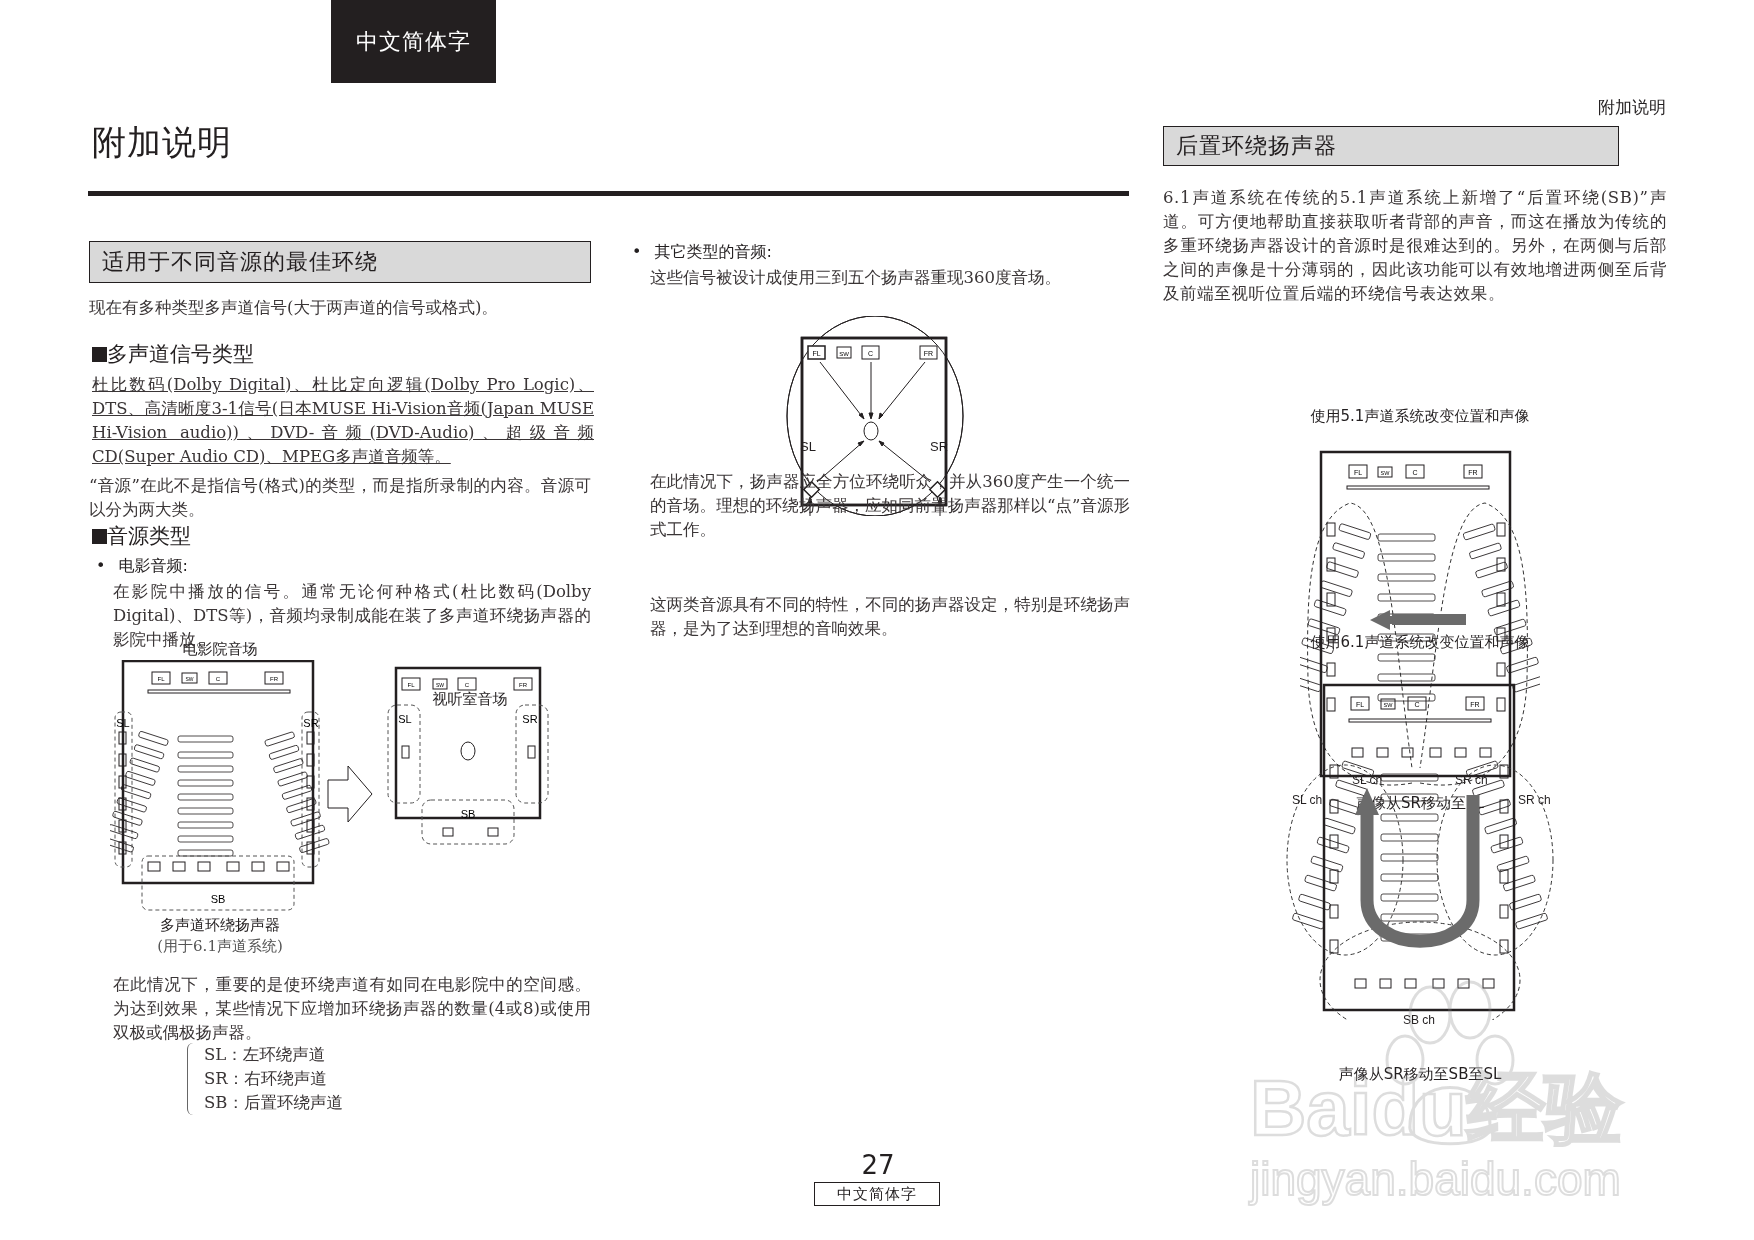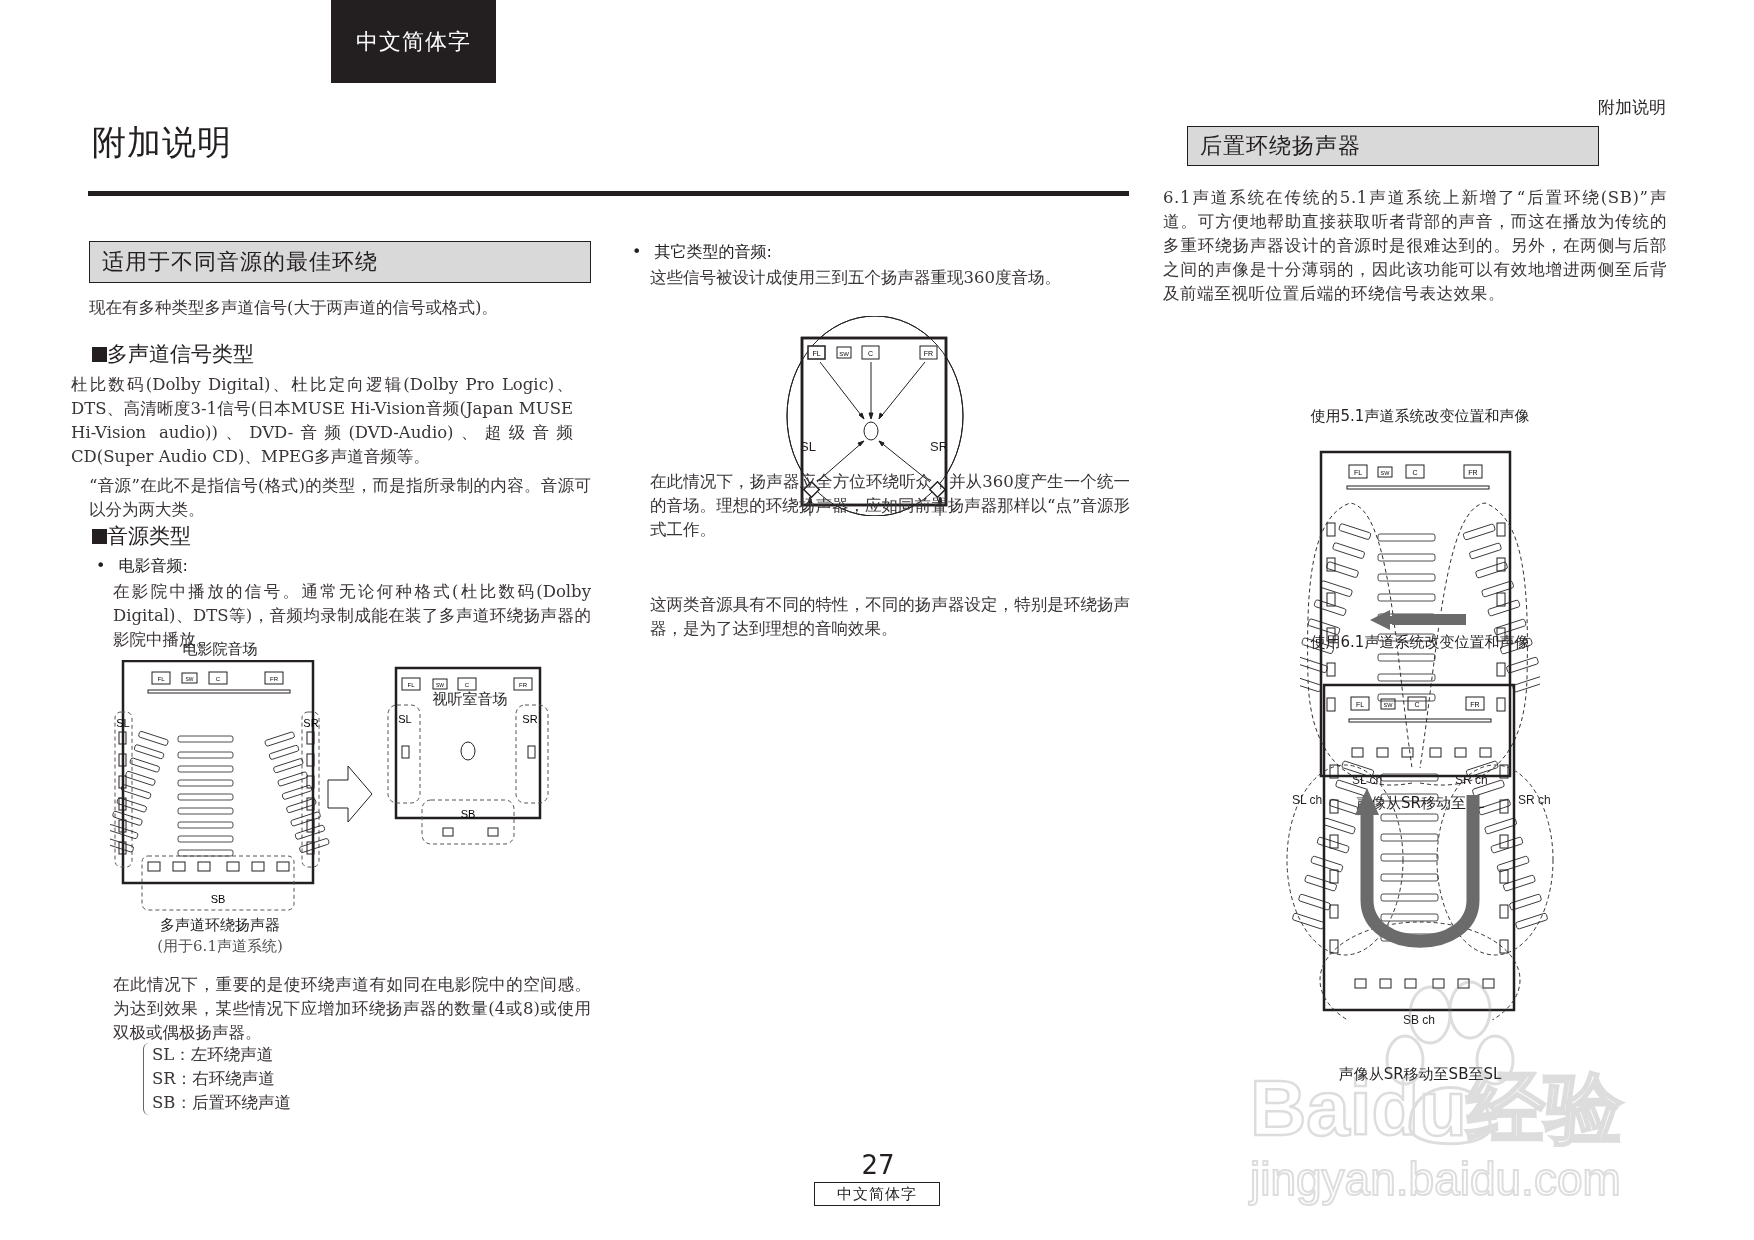--- a/index.html
+++ b/index.html
@@ -8,21 +8,21 @@
   .lang-tab{left:331px;top:0;width:165px;height:83px;background:#231f20;color:#fff;font-size:22px;display:flex;align-items:center;justify-content:center;letter-spacing:1px;}
   .page-title{left:92px;top:120px;font-size:34px;letter-spacing:1px;}
   .title-rule{left:88px;top:191px;width:1041px;height:5px;background:#231f20;}
   .running-head{left:1560px;top:96px;width:106px;text-align:right;font-size:17px;}
   .sec-head{background:#d9d9d9;border:1.5px solid #231f20;font-size:22px;padding-left:12px;box-sizing:border-box;display:flex;align-items:center;letter-spacing:1px;}
   .body{font-family:"DejaVu Serif","Liberation Serif",serif;font-size:16.5px;line-height:24px;color:#3a3536;text-align:justify;}
   .sub-head{font-size:21px;display:flex;align-items:center;}
   .sq{width:15px;height:15px;background:#231f20;display:inline-block;}
   .bullet-head{font-size:16px;}
   .cap{font-size:15px;text-align:center;}
-  .legend-brace{border-left:1.5px solid #666;border-radius:6px 0 0 6px;padding-left:8px;}
+  .legend-brace{border-left:1.5px solid #666;border-radius:6px 0 0 6px;padding-left:16px;margin-left:44px;}
   .footer-num{left:858px;top:1150px;font-size:26px;width:40px;text-align:center;}
   .footer-box{left:814px;top:1182px;width:126px;height:24px;border:1.5px solid #231f20;box-sizing:border-box;font-size:15px;display:flex;align-items:center;justify-content:center;letter-spacing:1px;}
   svg text{font-family:"Liberation Sans","DejaVu Sans",sans-serif;}
   .wm{left:1240px;top:975px;opacity:0.28;}
 </style>
 </head>
 <body>
 
 <div class="abs lang-tab">中文简体字</div>
 <div class="abs page-title">附加说明</div>
@@ -31,21 +31,21 @@
 
 <div class="abs sec-head" style="left:89px;top:241px;width:502px;height:42px;">
   <span>适用于不同音源的最佳环绕</span>
 </div>
 <div class="abs body" style="left:89px;top:296px;width:502px;">现在有多种类型多声道信号(大于两声道的信号或格式)。</div>
 
 <div class="abs sub-head" style="left:92px;top:340px;">
   <span class="sq"></span>
   <span>多声道信号类型</span>
 </div>
-<div class="abs body" style="left:71px;top:373px;width:502px;">杜比数码(Dolby Digital)、杜比定向逻辑(Dolby Pro Logic)、DTS、高清晰度3-1信号(日本MUSE  Hi-Vision音频(Japan  MUSE Hi-Vision  audio))、DVD-音频(DVD-Audio)、超级音频CD(Super Audio CD)、MPEG多声道音频等。</div>
+<div class="abs body" style="left:92px;top:373px;width:502px;text-decoration:underline;">杜比数码(Dolby Digital)、杜比定向逻辑(Dolby Pro Logic)、DTS、高清晰度3-1信号(日本MUSE  Hi-Vision音频(Japan  MUSE Hi-Vision  audio))、DVD-音频(DVD-Audio)、超级音频CD(Super Audio CD)、MPEG多声道音频等。</div>
 
 <div class="abs body" style="left:89px;top:474px;width:502px;">“音源”在此不是指信号(格式)的类型，而是指所录制的内容。音源可以分为两大类。</div>
 
 <div class="abs sub-head" style="left:92px;top:522px;">
   <span class="sq"></span>
   <span>音源类型</span>
 </div>
 <div class="abs bullet-head" style="left:96px;top:556px;">
   <span>•</span>
   <span style="margin-left:8px;">电影音频:</span>
@@ -203,21 +203,21 @@
   </g>
   <rect x="26" y="168" width="11" height="11" transform="rotate(45 31.5 173.5)" fill="#fff" stroke="#231f20" stroke-width="1.5"></rect>
   <rect x="152" y="168" width="11" height="11" transform="rotate(45 157.5 173.5)" fill="#fff" stroke="#231f20" stroke-width="1.5"></rect>
 </svg>
 <div class="abs" style="left:800px;top:439px;font-size:13px;font-family:'Liberation Sans',sans-serif;">SL</div>
 <div class="abs" style="left:930px;top:439px;font-size:13px;font-family:'Liberation Sans',sans-serif;">SR</div>
 
 <div class="abs body" style="left:650px;top:470px;width:480px;">在此情况下，扬声器应全方位环绕听众，并从360度产生一个统一的音场。理想的环绕扬声器，应如同前置扬声器那样以“点”音源形式工作。</div>
 <div class="abs body" style="left:650px;top:552px;width:480px;margin-top:41px;">这两类音源具有不同的特性，不同的扬声器设定，特别是环绕扬声器，是为了达到理想的音响效果。</div>
 
-<div class="abs sec-head" style="left:1163px;top:126px;width:412px;height:40px;margin-left:24px;">
+<div class="abs sec-head" style="left:1163px;top:126px;width:456px;height:40px;">
   <span>后置环绕扬声器</span>
 </div>
 <div class="abs body" style="left:1163px;top:186px;width:504px;letter-spacing:0.6px;">6.1声道系统在传统的5.1声道系统上新增了“后置环绕(SB)”声道。可方便地帮助直接获取听者背部的声音，而这在播放为传统的多重环绕扬声器设计的音源时是很难达到的。另外，在两侧与后部之间的声像是十分薄弱的，因此该功能可以有效地增进两侧至后背及前端至视听位置后端的环绕信号表达效果。</div>
 
 <div class="abs cap" style="left:1300px;top:407px;width:240px;">使用5.1声道系统改变位置和声像</div>
 <svg class="abs" style="left:1300px;top:448px;" width="240" height="340" viewBox="0 0 240 340">
   <rect x="21" y="4" width="189" height="324" fill="none" stroke="#231f20" stroke-width="2.5"></rect>
   <rect x="49" y="17" width="18" height="13" fill="none" stroke="#231f20"></rect>
     <text x="58" y="27" font-size="7" text-anchor="middle">FL</text>
   <rect x="78" y="19" width="14" height="10" fill="none" stroke="#231f20"></rect>

